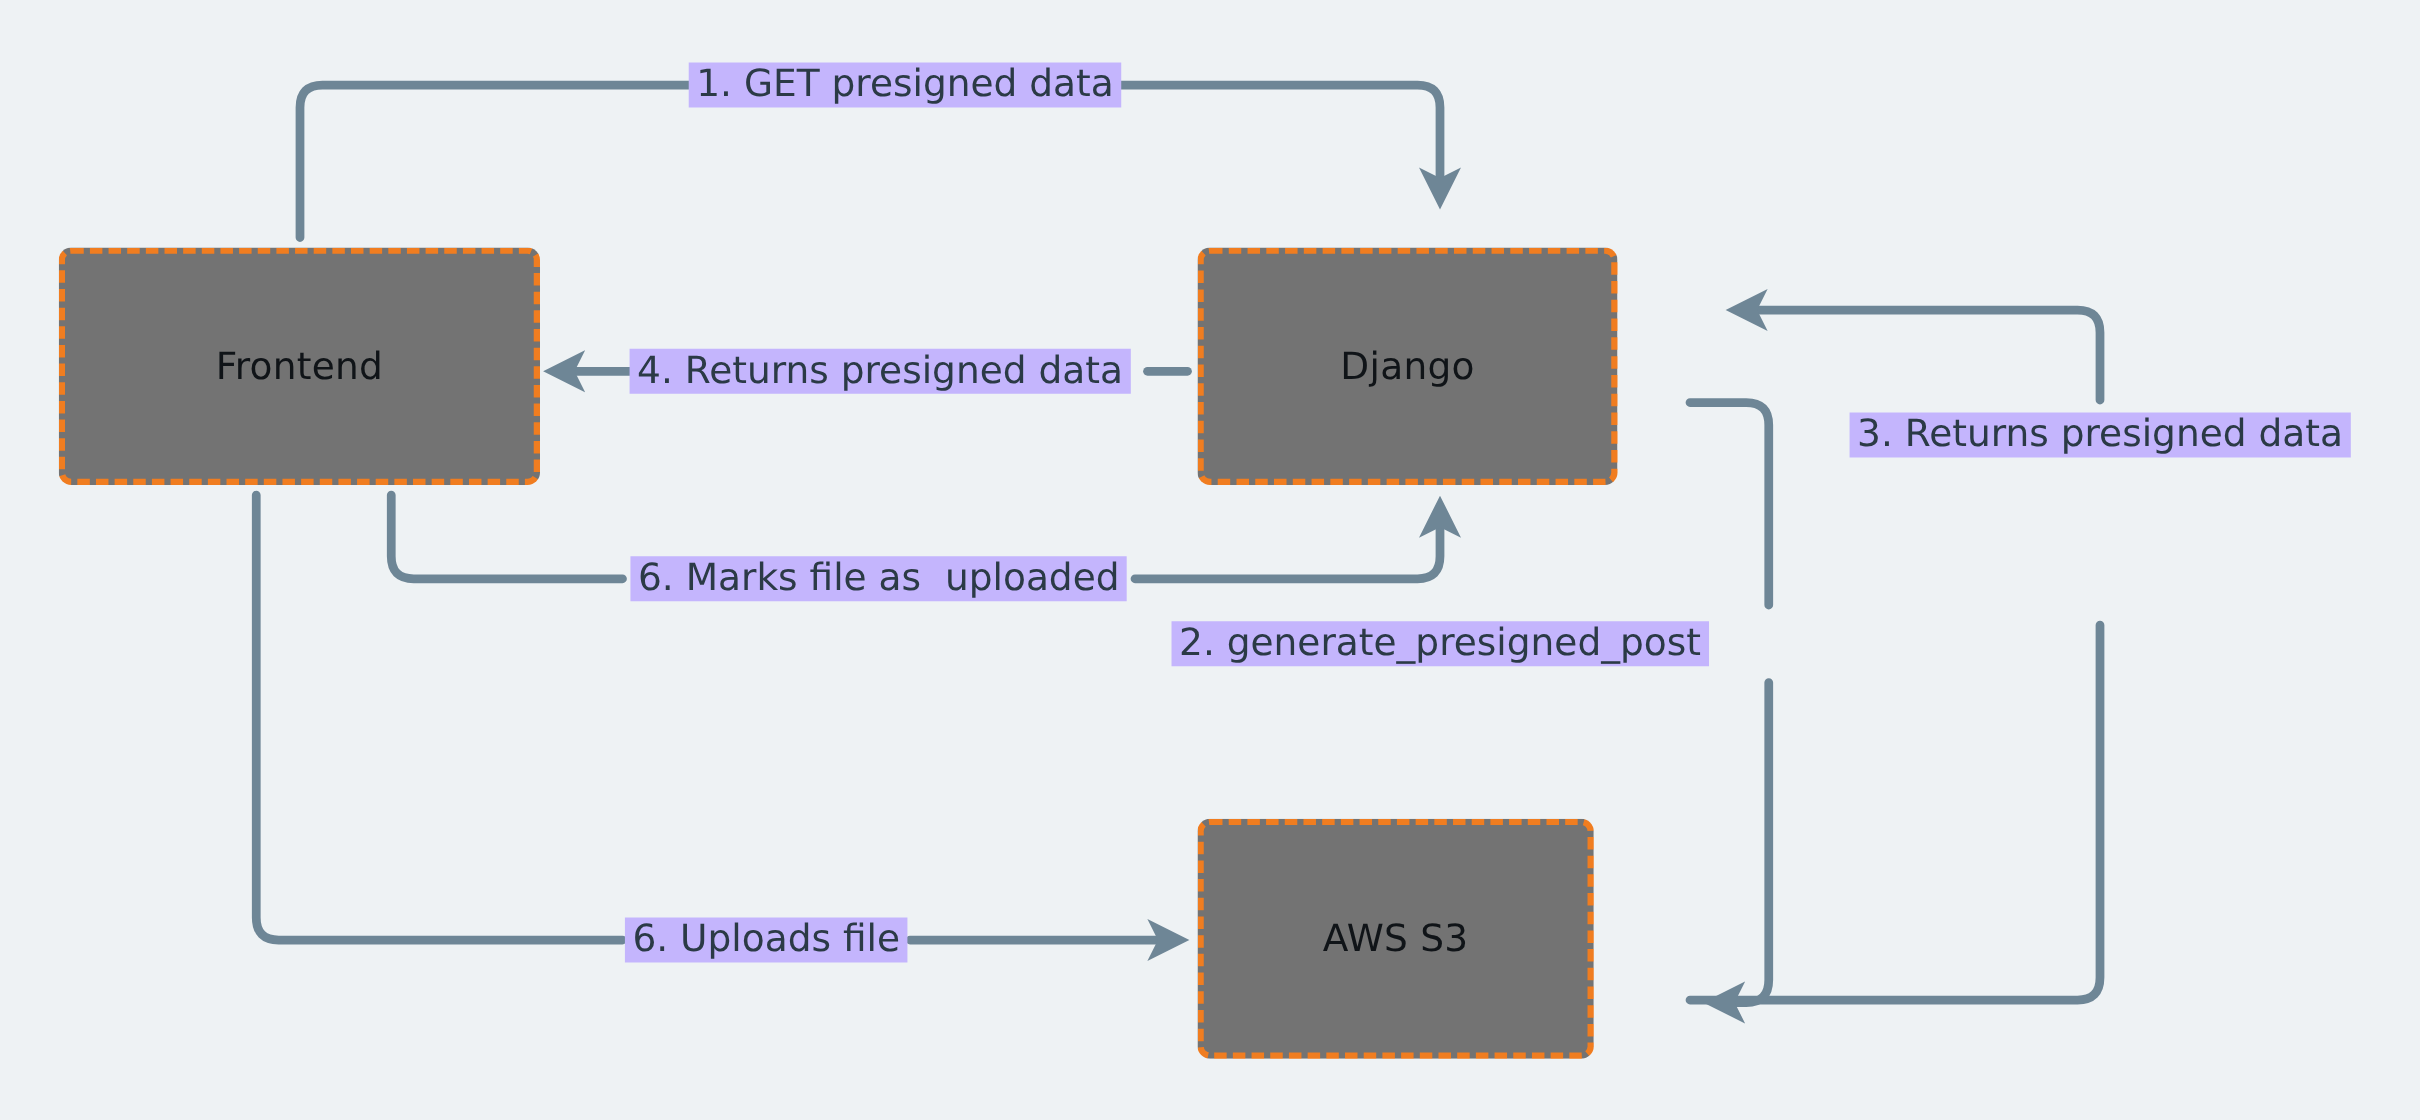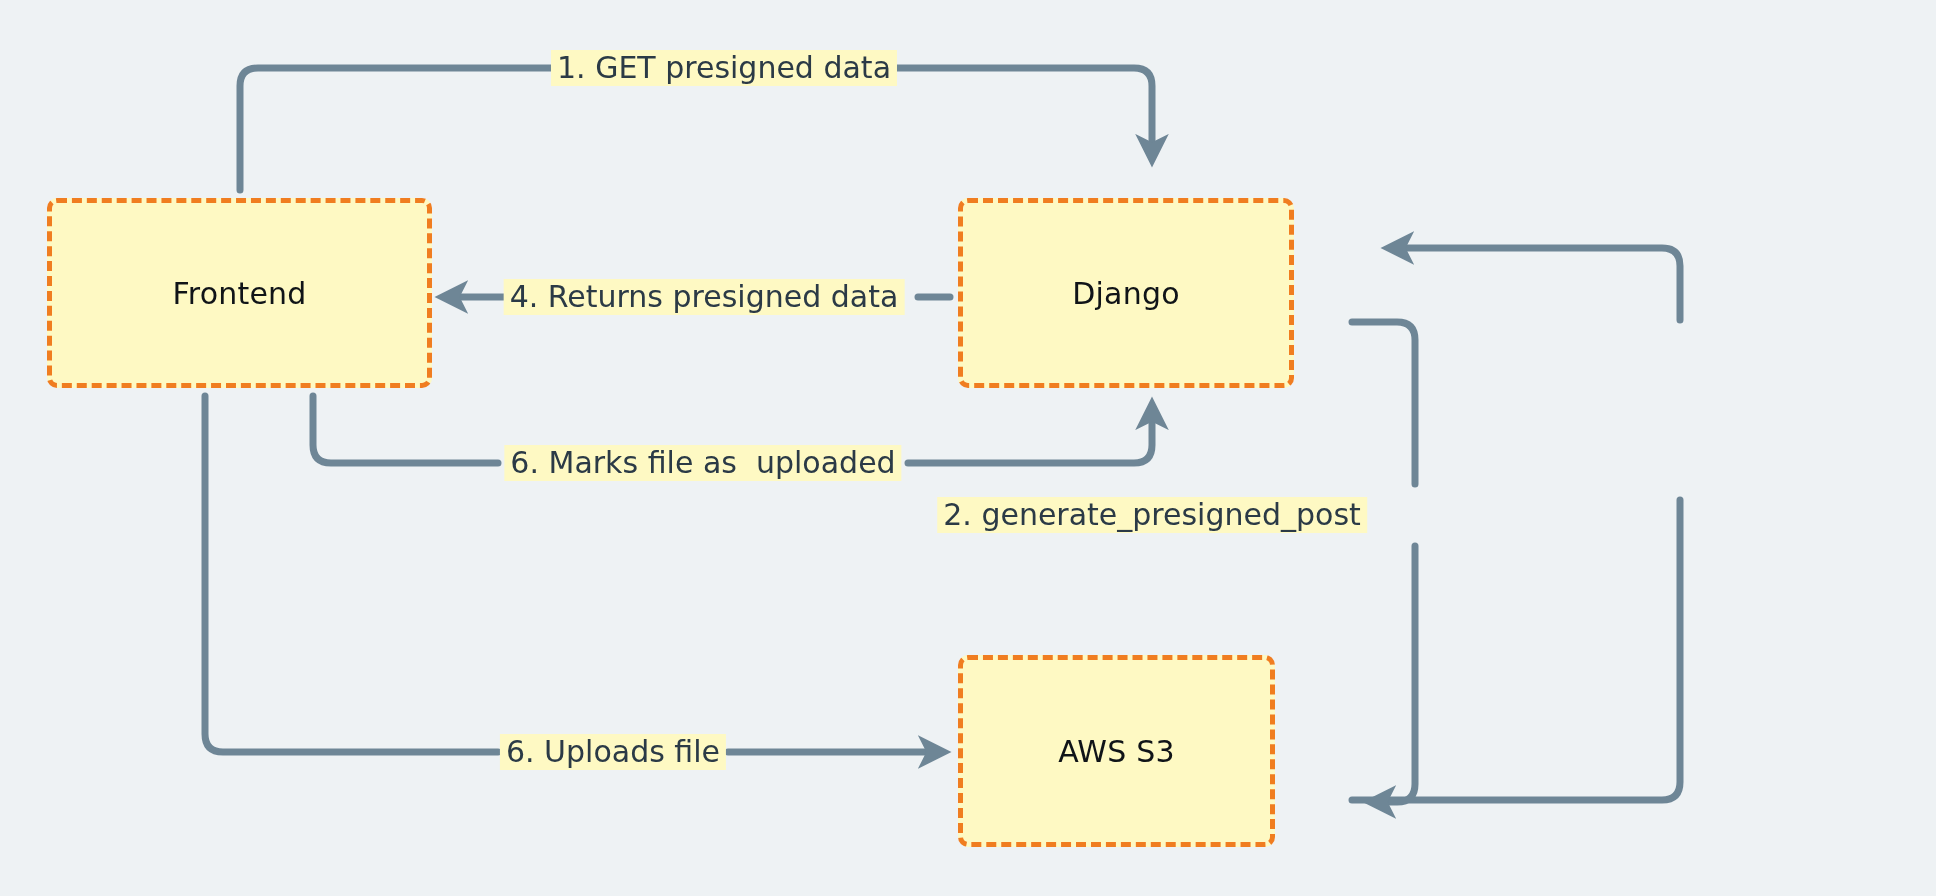--- a/index.html
+++ b/index.html
@@ -10,42 +10,42 @@
     font-family:"DejaVu Sans", sans-serif;
     overflow:hidden;
     position:relative;
   }
   #diagram-root{position:absolute;left:0;top:0;width:1936px;height:896px;}
   svg.edge-layer{position:absolute;left:0;top:0;width:1936px;height:896px;}
 
   .node{
     position:absolute;
     box-sizing:border-box;
-    background:#fef9c3;
+    background:#737373;
     border:5px dashed #f07d20;
     border-radius:10px;
     display:flex;align-items:center;justify-content:center;
   }
   .node-label{
     font-size:30px;
     color:#101418;
     letter-spacing:.2px;
     white-space:nowrap;
   }
 
   #node-frontend{left:47px;top:198px;width:385px;height:190px;}
   #node-django{left:958px;top:198px;width:336px;height:190px;}
   #node-s3{left:958px;top:655px;width:317px;height:192px;}
 
   .edge-label{
     position:absolute;
     font-size:30px;
     color:#2b3a46;
     white-space:pre;
-    background:#fef9c3;
+    background:#c4b5fd;
     padding:0 6px;
     line-height:36px;
     transform:translate(-50%,-50%);
   }
 </style>
 </head>
 <body>
 
 <div id="diagram-root">
 
@@ -96,20 +96,21 @@
   </div>
 
   <div class="node" id="node-s3">
     <span class="node-label">AWS S3</span>
   </div>
 
   <div class="edge-label" style="left:724px;top:68px;">1. GET presigned data</div>
 
   <div class="edge-label" style="left:1152px;top:515px;">2. generate_presigned_post</div>
 
+  <div class="edge-label" style="left:1680px;top:348px;">3. Returns presigned data</div>
 
   <div class="edge-label" style="left:704px;top:297px;">4. Returns presigned data</div>
 
   <div class="edge-label" style="left:613px;top:752px;">6. Uploads file</div>
 
   <div class="edge-label" style="left:703px;top:463px;">6. Marks file as  uploaded</div>
 
 </div>
 
 </body></html>

